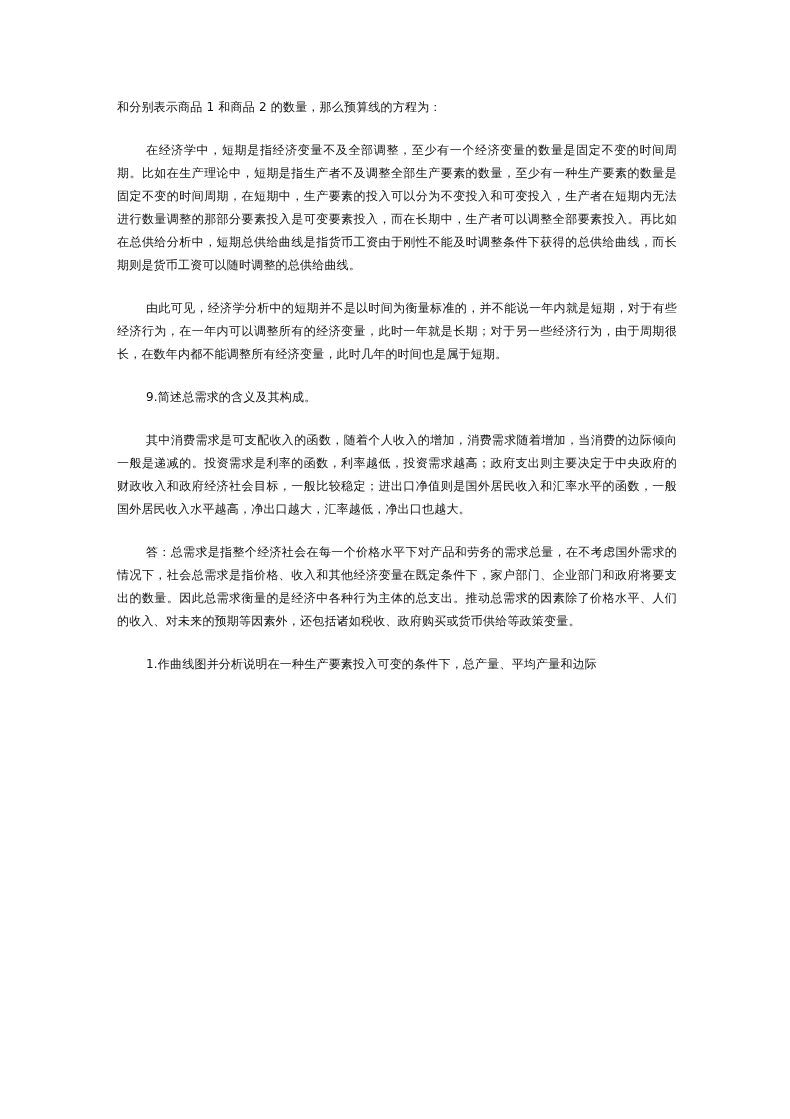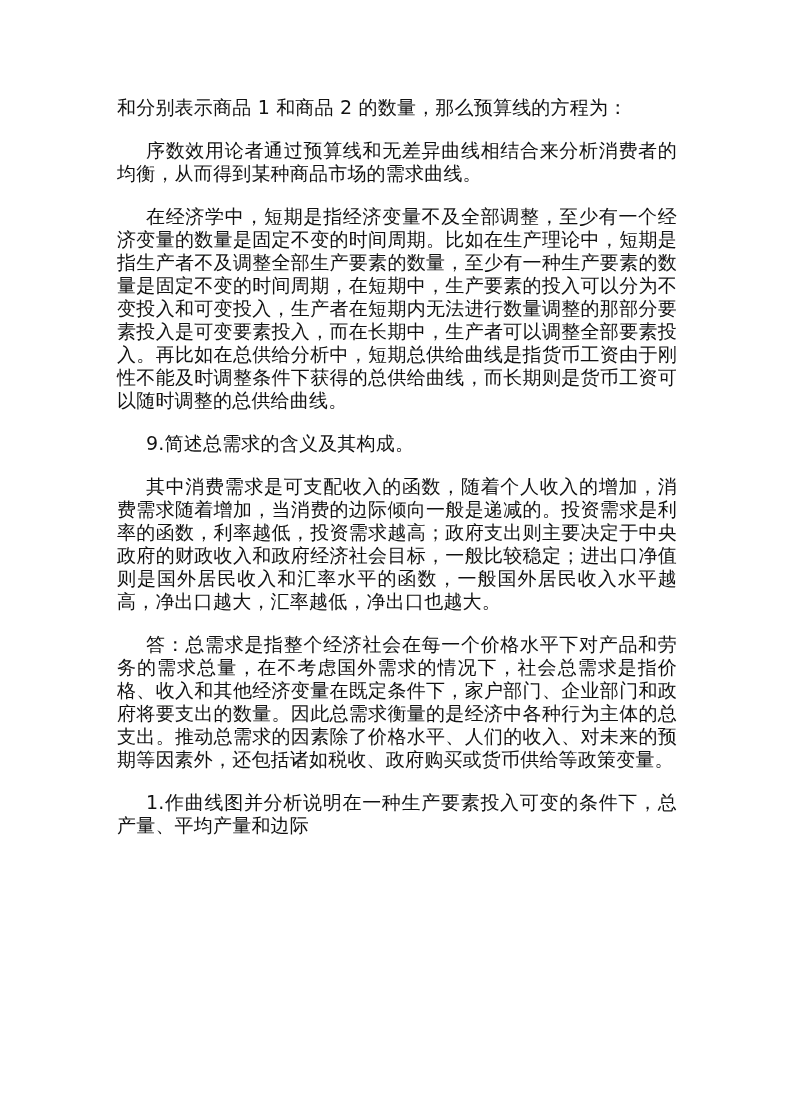--- a/index.html
+++ b/index.html
@@ -15,33 +15,33 @@
       font-family: "DejaVu Sans", sans-serif;
       color: #111111;
     }
     .page {
       position: absolute;
       left: 117px;
       top: 96px;
       width: 560px;
     }
     .p {
-      font-size: 19px;
+      font-size: 12px;
       line-height: 23px;
       margin: 0 0 20px 0;
       text-align: justify;
       letter-spacing: 0.2px;
       word-break: break-all;
     }
     .indent { text-indent: 29px; }
   </style>
 </head>
 <body>
 
 <div class="page">
   <p class="p">和分别表示商品 1 和商品 2 的数量，那么预算线的方程为：</p>
-  <p class="p indent">序数效用论者通过预算线和无差异曲线相结合来分析消费者的均衡，从而得到某种商品市场的需求曲线。</p>
   <p class="p indent">在经济学中，短期是指经济变量不及全部调整，至少有一个经济变量的数量是固定不变的时间周期。比如在生产理论中，短期是指生产者不及调整全部生产要素的数量，至少有一种生产要素的数量是固定不变的时间周期，在短期中，生产要素的投入可以分为不变投入和可变投入，生产者在短期内无法进行数量调整的那部分要素投入是可变要素投入，而在长期中，生产者可以调整全部要素投入。再比如在总供给分析中，短期总供给曲线是指货币工资由于刚性不能及时调整条件下获得的总供给曲线，而长期则是货币工资可以随时调整的总供给曲线。</p>
+  <p class="p indent">由此可见，经济学分析中的短期并不是以时间为衡量标准的，并不能说一年内就是短期，对于有些经济行为，在一年内可以调整所有的经济变量，此时一年就是长期；对于另一些经济行为，由于周期很长，在数年内都不能调整所有经济变量，此时几年的时间也是属于短期。</p>
   <p class="p indent">9.简述总需求的含义及其构成。</p>
   <p class="p indent">其中消费需求是可支配收入的函数，随着个人收入的增加，消费需求随着增加，当消费的边际倾向一般是递减的。投资需求是利率的函数，利率越低，投资需求越高；政府支出则主要决定于中央政府的财政收入和政府经济社会目标，一般比较稳定；进出口净值则是国外居民收入和汇率水平的函数，一般国外居民收入水平越高，净出口越大，汇率越低，净出口也越大。</p>
   <p class="p indent">答：总需求是指整个经济社会在每一个价格水平下对产品和劳务的需求总量，在不考虑国外需求的情况下，社会总需求是指价格、收入和其他经济变量在既定条件下，家户部门、企业部门和政府将要支出的数量。因此总需求衡量的是经济中各种行为主体的总支出。推动总需求的因素除了价格水平、人们的收入、对未来的预期等因素外，还包括诸如税收、政府购买或货币供给等政策变量。</p>
   <p class="p indent">1.作曲线图并分析说明在一种生产要素投入可变的条件下，总产量、平均产量和边际</p>
 </div>
 
 </body></html>

